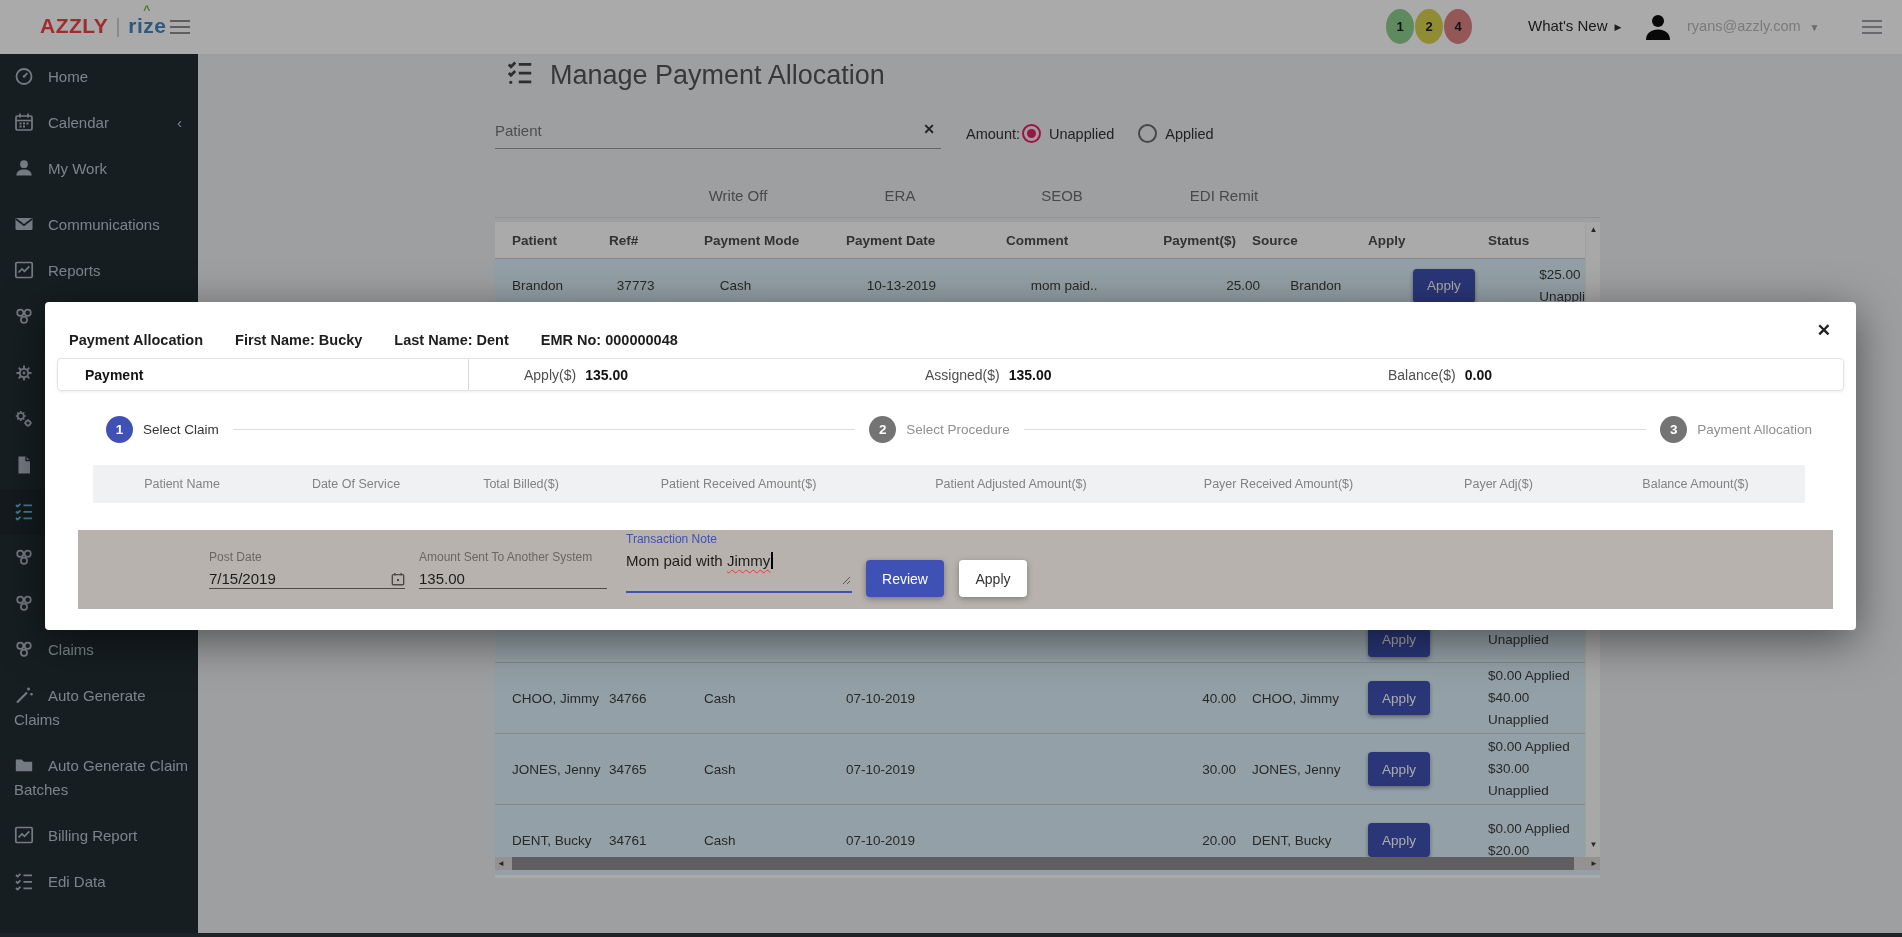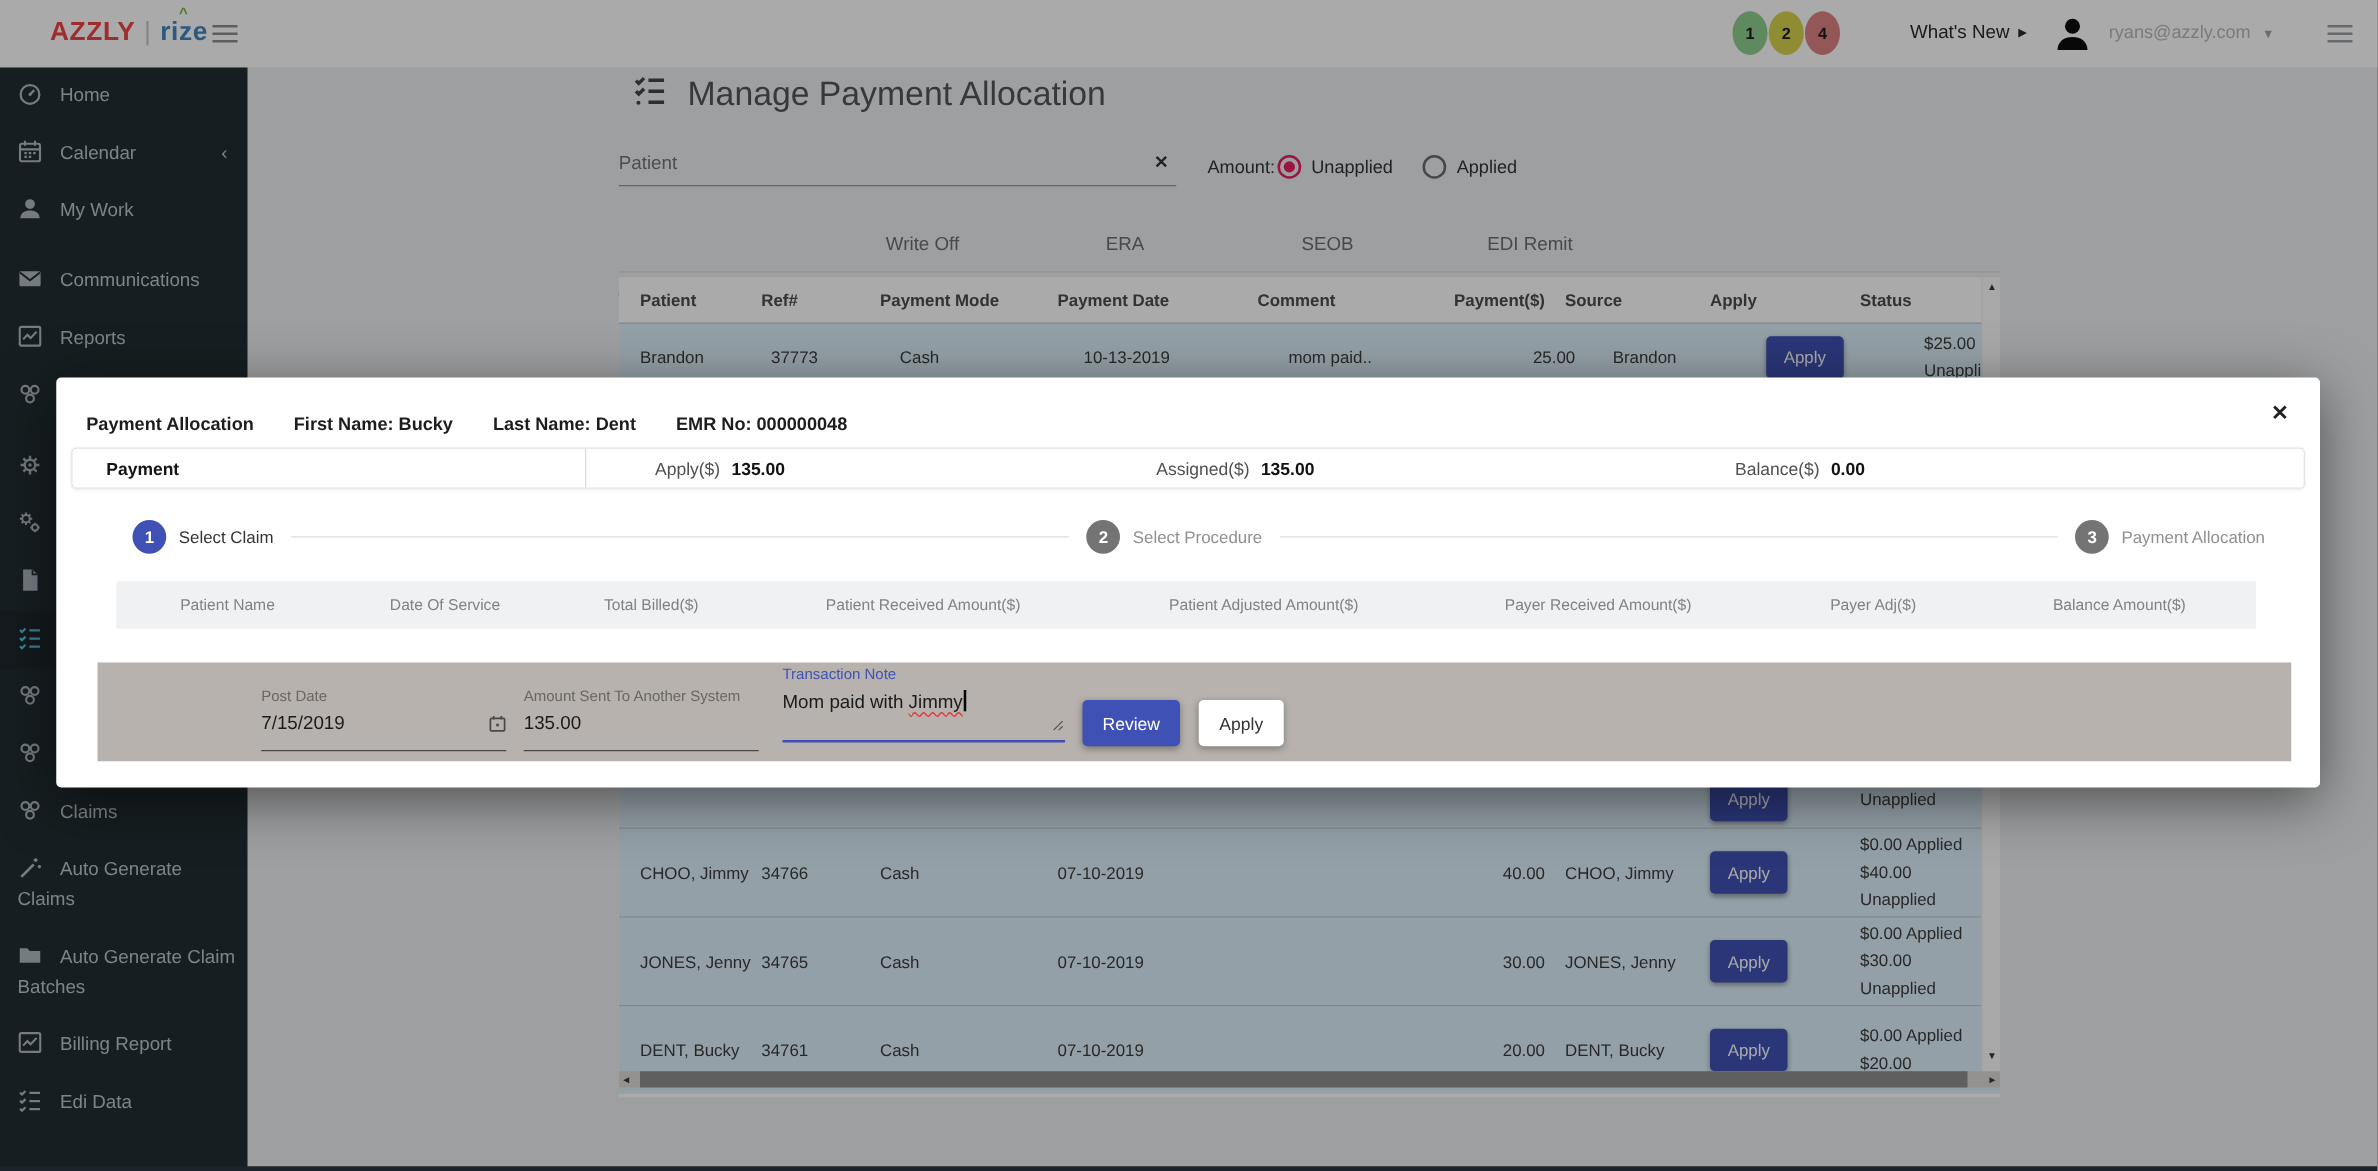--- a/index.html
+++ b/index.html
@@ -100,21 +100,21 @@
            justify-content:center; font-size:13.5px; font-weight:bold; margin-right:10px; }
   .s-lab { color:#8f8f8f; }
   .step.active .s-num { background:#3f51b5; }
   .step.active .s-lab { color:#333; }
   .s-line { flex:1; border-top:1.5px solid #ddd; margin:0 14px; }
   .m-grid-head { position:absolute; left:48px; top:163px; width:1712px; height:38px; background:#eff1f2; border-radius:2px;
                  display:flex; align-items:center; font-size:12.5px; color:#828282; }
   .m-grid-head .gc { text-align:center; }
   .m-band { position:absolute; left:33px; top:228px; width:1755px; height:79px; background:#b7b2ad; }
   .f-label { font-size:12px; color:#6b6760; }
-  .f-val { font-size:15px; color:#1c1c1c; margin-top:6px; padding-bottom:13px; border-bottom:1px solid #4a4a4a; position:relative; }
+  .f-val { font-size:15px; color:#1c1c1c; margin-top:6px; padding-bottom:1px; border-bottom:1px solid #4a4a4a; position:relative; }
   .f-post { position:absolute; left:131px; top:20px; width:196px; cursor:text; }
   .f-amt  { position:absolute; left:341px; top:20px; width:188px; cursor:text; }
   .f-note { position:absolute; left:548px; top:2px; width:226px; cursor:text; }
   .f-note .f-label { color:#3f51b5; }
   .f-note .f-val { border-bottom:2px solid #3f51b5; padding-bottom:22px; }
   .cal-ic { position:absolute; right:0; top:2px; color:#4a4a4a; }
   .misspell { text-decoration:underline; text-decoration-style:wavy; text-decoration-color:#e53935;
               text-decoration-thickness:1px; text-underline-offset:3px; }
   .cursor { display:inline-block; width:1.5px; height:17px; background:#000; vertical-align:-3px; margin-left:1px; }
   .resize-h { position:absolute; right:1px; bottom:3px; color:#555; }

